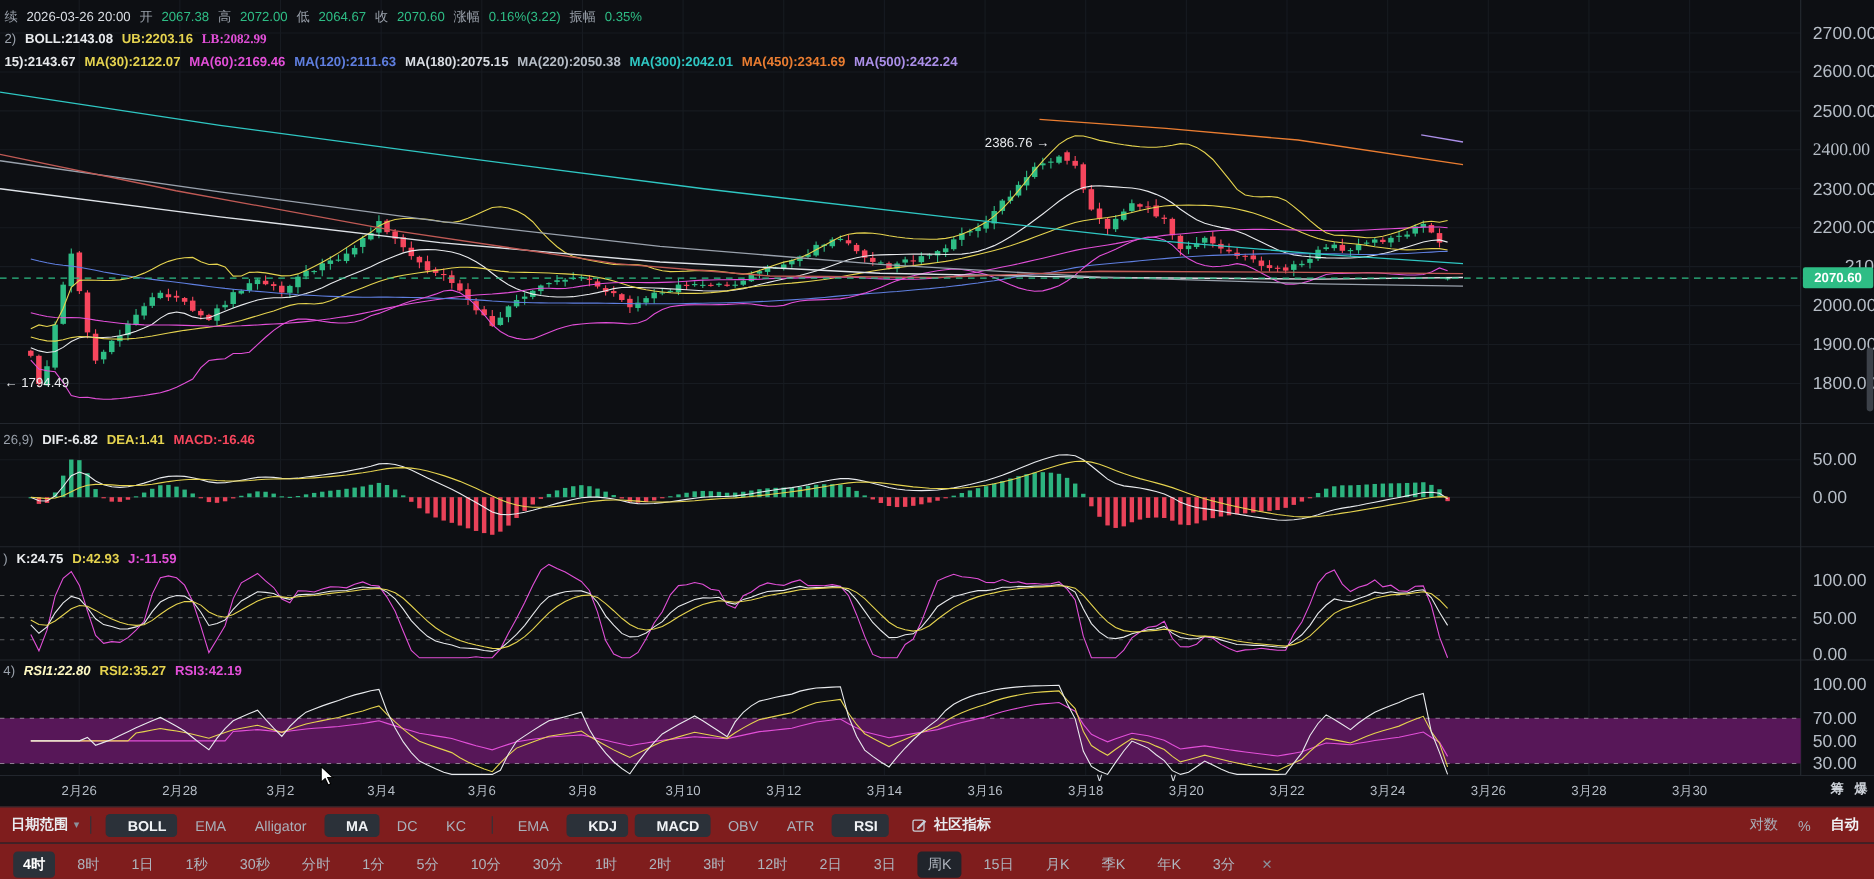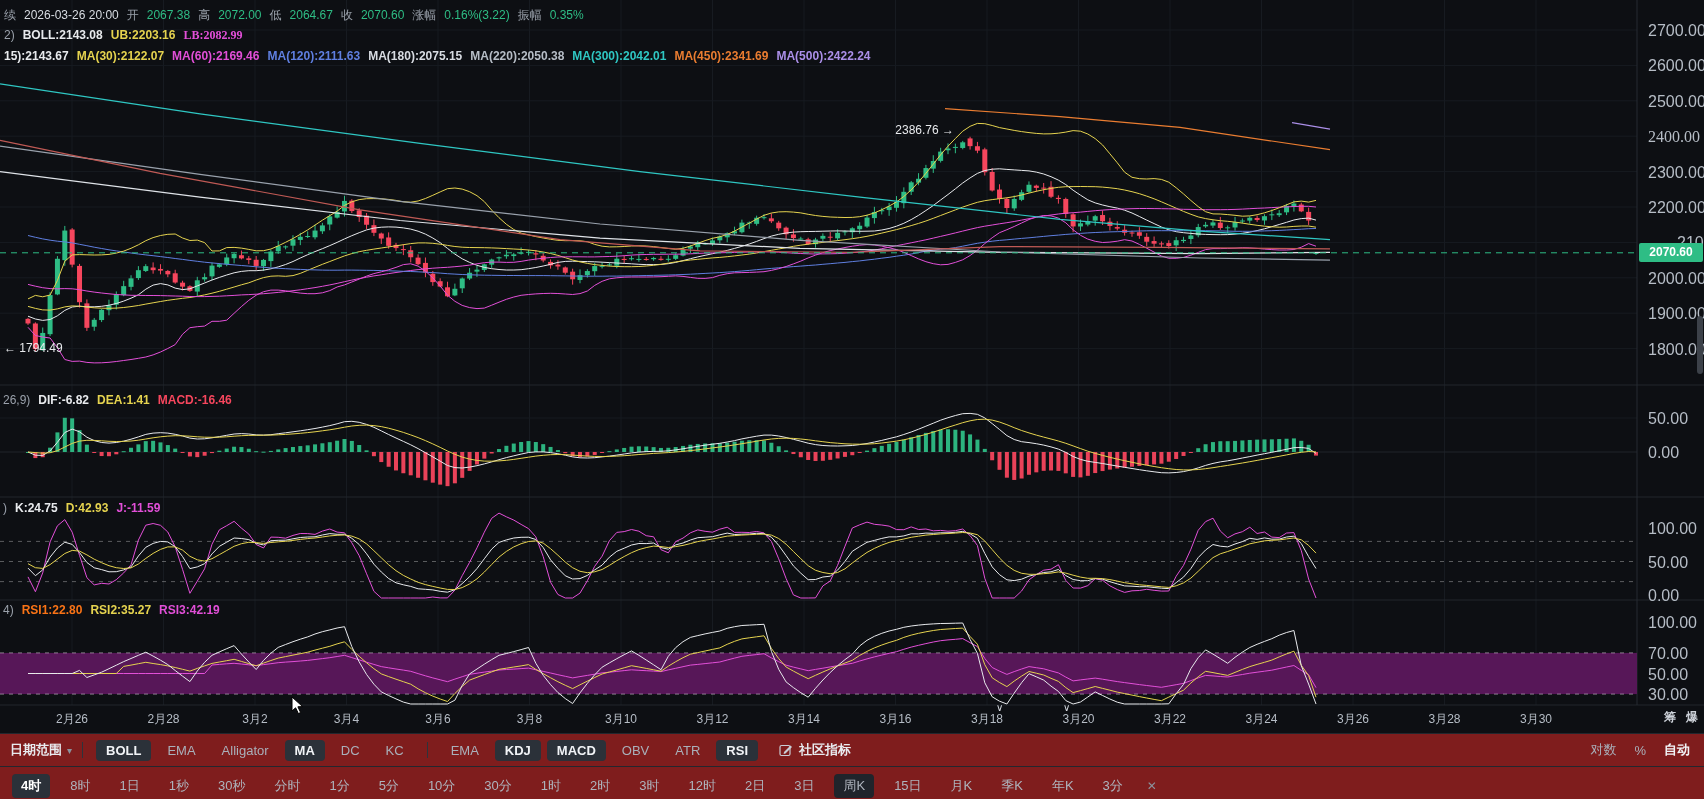--- a/index.html
+++ b/index.html
@@ -19,21 +19,21 @@
   .price-tag{position:absolute;left:1639px;top:243px;width:64px;height:19px;background:#2ebd85;
     color:#fff;font-weight:700;font-size:12px;line-height:19px;text-align:center;border-radius:2px;z-index:6;}
   .anno{position:absolute;font-size:12px;color:#e8eaed;z-index:5;}
   .corner-btn{position:absolute;top:709px;font-size:12px;font-weight:700;color:#cdd2d9;z-index:6;cursor:pointer;}
   .scrollbar-thumb{position:absolute;left:1697px;top:316px;width:6px;height:58px;background:#3c4149;border-radius:3px;z-index:6;}
   .toolbar{position:absolute;left:0;width:1704px;display:flex;align-items:center;z-index:7;
     background:#7f1d1d;border-top:1px solid #23272e;box-sizing:border-box;}
   #toolbar-row1{top:733px;height:33px;padding:0 10px;}
   #toolbar-row2{top:766px;height:38px;padding:0 12px;}
   .tb-btn{padding:3px 10px;margin:0 3px;color:#a9b0ba;font-size:13px;border-radius:4px;cursor:pointer;white-space:nowrap;}
-  .tb-btn.active{background:#2b3139;color:#f1f3f6;font-weight:700;}
+  .tb-btn.active{background:#2b3139;color:#f1f3f6;font-weight:700;padding-left:20px;}
   .sep{width:1px;height:16px;background:#2e333b;margin:0 10px;}
   .date-range{display:flex;align-items:center;font-size:13px;font-weight:700;color:#e8ebef;cursor:pointer;}
   .caret{color:#8b929c;font-size:10px;margin-left:5px;}
   .community{display:flex;align-items:center;margin-left:18px;font-size:13px;font-weight:700;color:#e8ebef;cursor:pointer;}
   .community svg{margin-right:6px;}
   .spacer{flex:1;}
   .scale-btn{color:#a9b0ba;font-size:13px;margin-left:18px;cursor:pointer;}
   .scale-btn.active{color:#f1f3f6;font-weight:700;}
   .tf{padding:3px 9px;margin-right:11px;color:#aeb4bd;font-size:13px;font-weight:500;border-radius:4px;cursor:pointer;white-space:nowrap;}
   .tf.active{background:#2b3139;color:#ffffff;font-weight:700;}
@@ -636,21 +636,21 @@
     <polyline points="28.0,673.5 35.4,673.5 42.7,673.5 50.1,673.5 57.4,673.5 64.8,673.5 72.2,673.5 79.5,670.4 86.9,677.5 94.2,674.9 101.6,672.2 109.0,668.7 116.3,665.2 123.7,661.6 131.0,658.5 138.4,655.3 145.8,652.2 153.1,656.1 160.5,660.2 167.8,664.6 175.2,670.5 182.6,676.2 189.9,681.6 197.3,671.0 204.6,662.3 212.0,655.3 219.4,651.9 226.7,648.7 234.1,645.6 241.4,654.0 248.8,662.0 256.2,669.5 263.5,660.4 270.9,653.2 278.2,647.4 285.6,644.5 293.0,641.7 300.3,639.2 307.7,636.9 315.0,634.0 322.4,631.7 329.8,629.9 337.1,628.0 344.5,626.7 351.8,646.6 359.2,661.9 366.6,674.5 373.9,684.2 381.3,691.9 388.6,695.5 396.0,698.9 403.4,702.1 410.7,704.0 418.1,704.0 425.4,704.0 432.8,704.0 440.2,704.0 447.5,704.0 454.9,700.2 462.2,685.5 469.6,673.9 477.0,669.0 484.3,664.2 491.7,659.6 499.0,655.3 506.4,653.5 513.8,651.6 521.1,649.6 528.5,647.5 535.8,663.2 543.2,675.3 550.6,684.7 557.9,692.5 565.3,698.6 572.6,703.5 580.0,692.9 587.4,683.3 594.7,674.8 602.1,667.2 609.4,662.9 616.8,658.7 624.2,654.7 631.5,650.9 638.9,655.3 646.2,660.0 653.6,664.8 661.0,669.7 668.3,656.3 675.7,647.6 683.0,641.7 690.4,637.4 697.8,635.6 705.1,633.9 712.5,632.4 719.8,631.0 727.2,628.3 734.6,626.7 741.9,625.5 749.3,625.1 756.6,624.7 764.0,624.3 771.4,651.4 778.7,669.3 786.1,681.9 793.4,687.6 800.8,692.7 808.2,697.2 815.5,688.3 822.9,680.0 830.2,672.5 837.6,665.7 845.0,659.6 852.3,654.2 859.7,645.9 867.0,640.3 874.4,636.3 881.8,633.3 889.1,631.0 896.5,629.3 903.8,627.3 911.2,626.0 918.6,625.1 925.9,624.4 933.3,623.9 940.6,623.5 948.0,623.4 955.4,623.2 962.7,623.0 970.1,639.5 977.4,653.3 984.8,682.8 992.2,696.8 999.5,701.2 1006.9,704.0 1014.2,693.1 1021.6,682.7 1029.0,673.7 1036.3,676.8 1043.7,680.1 1051.0,686.1 1058.4,691.4 1065.8,700.6 1073.1,704.0 1080.5,702.0 1087.8,697.0 1095.2,691.9 1102.6,695.5 1109.9,699.0 1117.3,702.2 1124.6,704.0 1132.0,704.0 1139.4,704.0 1146.7,704.0 1154.1,704.0 1161.4,704.0 1168.8,703.8 1176.2,693.7 1183.5,684.4 1190.9,668.6 1198.2,657.7 1205.6,649.9 1213.0,654.1 1220.3,658.6 1227.7,663.3 1235.0,657.3 1242.4,652.1 1249.8,647.5 1257.1,644.3 1264.5,641.4 1271.8,638.7 1279.2,635.2 1286.6,632.5 1293.9,630.5 1301.3,665.7 1308.6,684.0 1316.0,704.0" fill="none" stroke="#e8eaed" stroke-width="1"></polyline>
     <line x1="0" y1="252.8076" x2="1640" y2="252.8076" stroke="#2ebd85" stroke-dasharray="6 5"></line>
   </svg>
 
 <div class="hdr-row" id="line1" style="top:7px;"><span style="color: rgb(154, 161, 171); font-weight: 400;">续</span><span style="color: rgb(216, 220, 226);">2026-03-26 20:00</span><span style="color: rgb(154, 161, 171); font-weight: 400;">开</span><span style="color: rgb(46, 189, 133);">2067.38</span><span style="color: rgb(154, 161, 171); font-weight: 400;">高</span><span style="color: rgb(46, 189, 133);">2072.00</span><span style="color: rgb(154, 161, 171); font-weight: 400;">低</span><span style="color: rgb(46, 189, 133);">2064.67</span><span style="color: rgb(154, 161, 171); font-weight: 400;">收</span><span style="color: rgb(46, 189, 133);">2070.60</span><span style="color: rgb(154, 161, 171); font-weight: 400;">涨幅</span><span style="color: rgb(46, 189, 133);">0.16%(3.22)</span><span style="color: rgb(154, 161, 171); font-weight: 400;">振幅</span><span style="color: rgb(46, 189, 133);">0.35%</span></div>
 <div class="hdr-row" id="line2" style="top:28px;font-weight:700;"><span style="color: rgb(154, 161, 171); font-weight: 400;">2)</span><span style="color: rgb(232, 234, 237);">BOLL:2143.08</span><span style="color: rgb(229, 211, 79);">UB:2203.16</span><span style="color: rgb(226, 79, 216); font-family: Liberation Serif, serif;">LB:2082.99</span></div>
 <div class="hdr-row" id="line3" style="top:49px;font-weight:700;"><span style="color: rgb(232, 234, 237);">15):2143.67</span><span style="color: rgb(229, 211, 79);">MA(30):2122.07</span><span style="color: rgb(226, 79, 216);">MA(60):2169.46</span><span style="color: rgb(95, 127, 224);">MA(120):2111.63</span><span style="color: rgb(216, 220, 226);">MA(180):2075.15</span><span style="color: rgb(182, 189, 198);">MA(220):2050.38</span><span style="color: rgb(47, 199, 195);">MA(300):2042.01</span><span style="color: rgb(234, 125, 49);">MA(450):2341.69</span><span style="color: rgb(171, 143, 232);">MA(500):2422.24</span></div>
 
 <div class="panel-labels" id="macd-labels" style="top:393px;"><span style="color: rgb(154, 161, 171); font-weight: 400;">26,9)</span><span style="color: rgb(232, 234, 237);">DIF:-6.82</span><span style="color: rgb(229, 211, 79);">DEA:1.41</span><span style="color: rgb(246, 70, 93);">MACD:-16.46</span></div>
 <div class="panel-labels" id="kdj-labels" style="top:501px;"><span style="color: rgb(154, 161, 171); font-weight: 400;">)</span><span style="color: rgb(232, 234, 237);">K:24.75</span><span style="color: rgb(229, 211, 79);">D:42.93</span><span style="color: rgb(226, 79, 216);">J:-11.59</span></div>
-<div class="panel-labels" id="rsi-labels" style="top:603px;"><span style="color: rgb(154, 161, 171); font-weight: 400;">4)</span><span style="color: #f97316;">RSI1:22.80</span><span style="color: rgb(229, 211, 79);">RSI2:35.27</span><span style="color: rgb(226, 79, 216);">RSI3:42.19</span></div>
+<div class="panel-labels" id="rsi-labels" style="top:603px;"><span style="color: rgb(154, 161, 171); font-weight: 400;">4)</span><span style="color: #fef9c3; font-style: italic;">RSI1:22.80</span><span style="color: rgb(229, 211, 79);">RSI2:35.27</span><span style="color: rgb(226, 79, 216);">RSI3:42.19</span></div>
 
 <div id="axis-labels">
     <div class="pa" style="top: 22px;">2700.00</div>
     <div class="pa" style="top: 57.4px;">2600.00</div>
     <div class="pa" style="top: 92.8px;">2500.00</div>
     <div class="pa" style="top: 128.2px; font-family: Liberation Serif, serif;">2400.00</div>
     <div class="pa" style="top: 163.6px;">2300.00</div>
     <div class="pa" style="top: 199px;">2200.00</div>
     <div class="pa" style="top: 234.4px; margin-left: 29px;">2100.00</div>
     <div class="pa" style="top: 269.8px;">2000.00</div>

